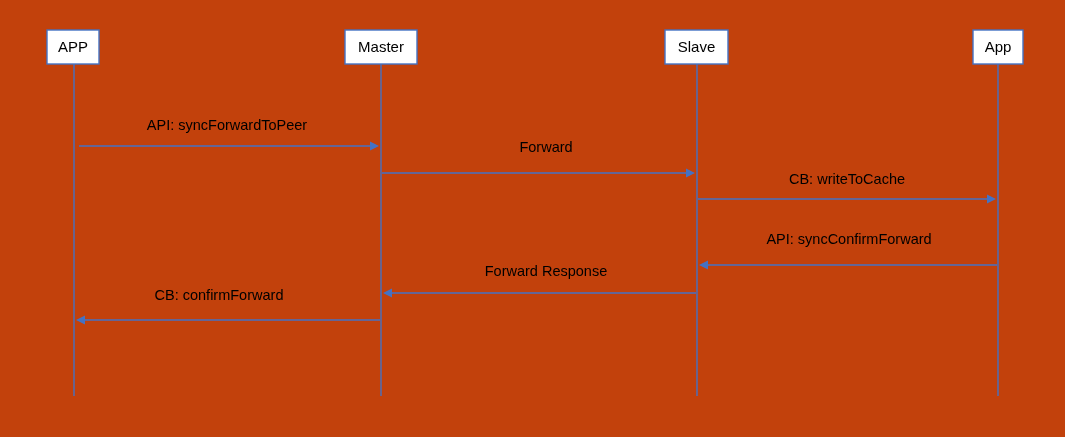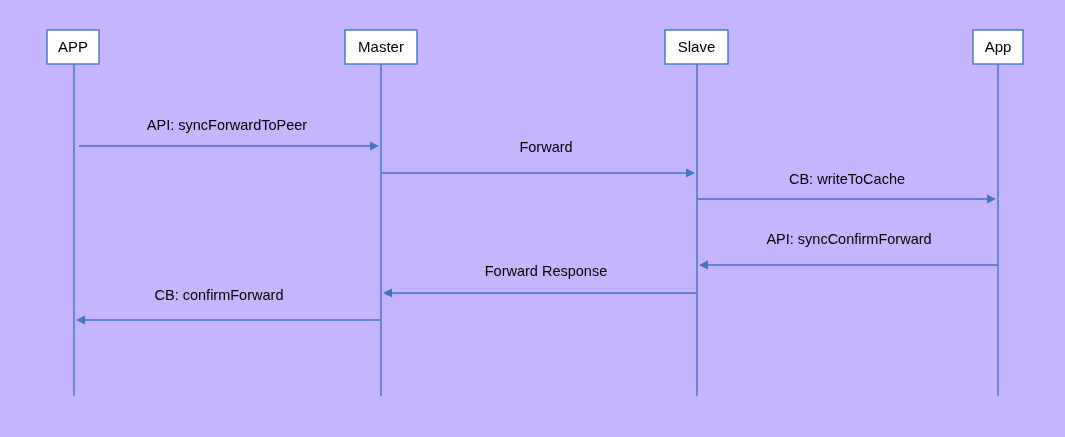--- a/index.html
+++ b/index.html
@@ -9,21 +9,21 @@
     background: #ffffff;
   }
   body {
     font-family: "Liberation Sans", "DejaVu Sans", sans-serif;
     -webkit-font-smoothing: antialiased;
   }
   #canvas {
     position: relative;
     width: 1065px;
     height: 437px;
-    background: #c4b5fd;
+    background: #c2410c;
     overflow: hidden;
   }
   #diagram-svg {
     position: absolute;
     left: 0;
     top: 0;
     width: 1065px;
     height: 437px;
     display: block;
   }

